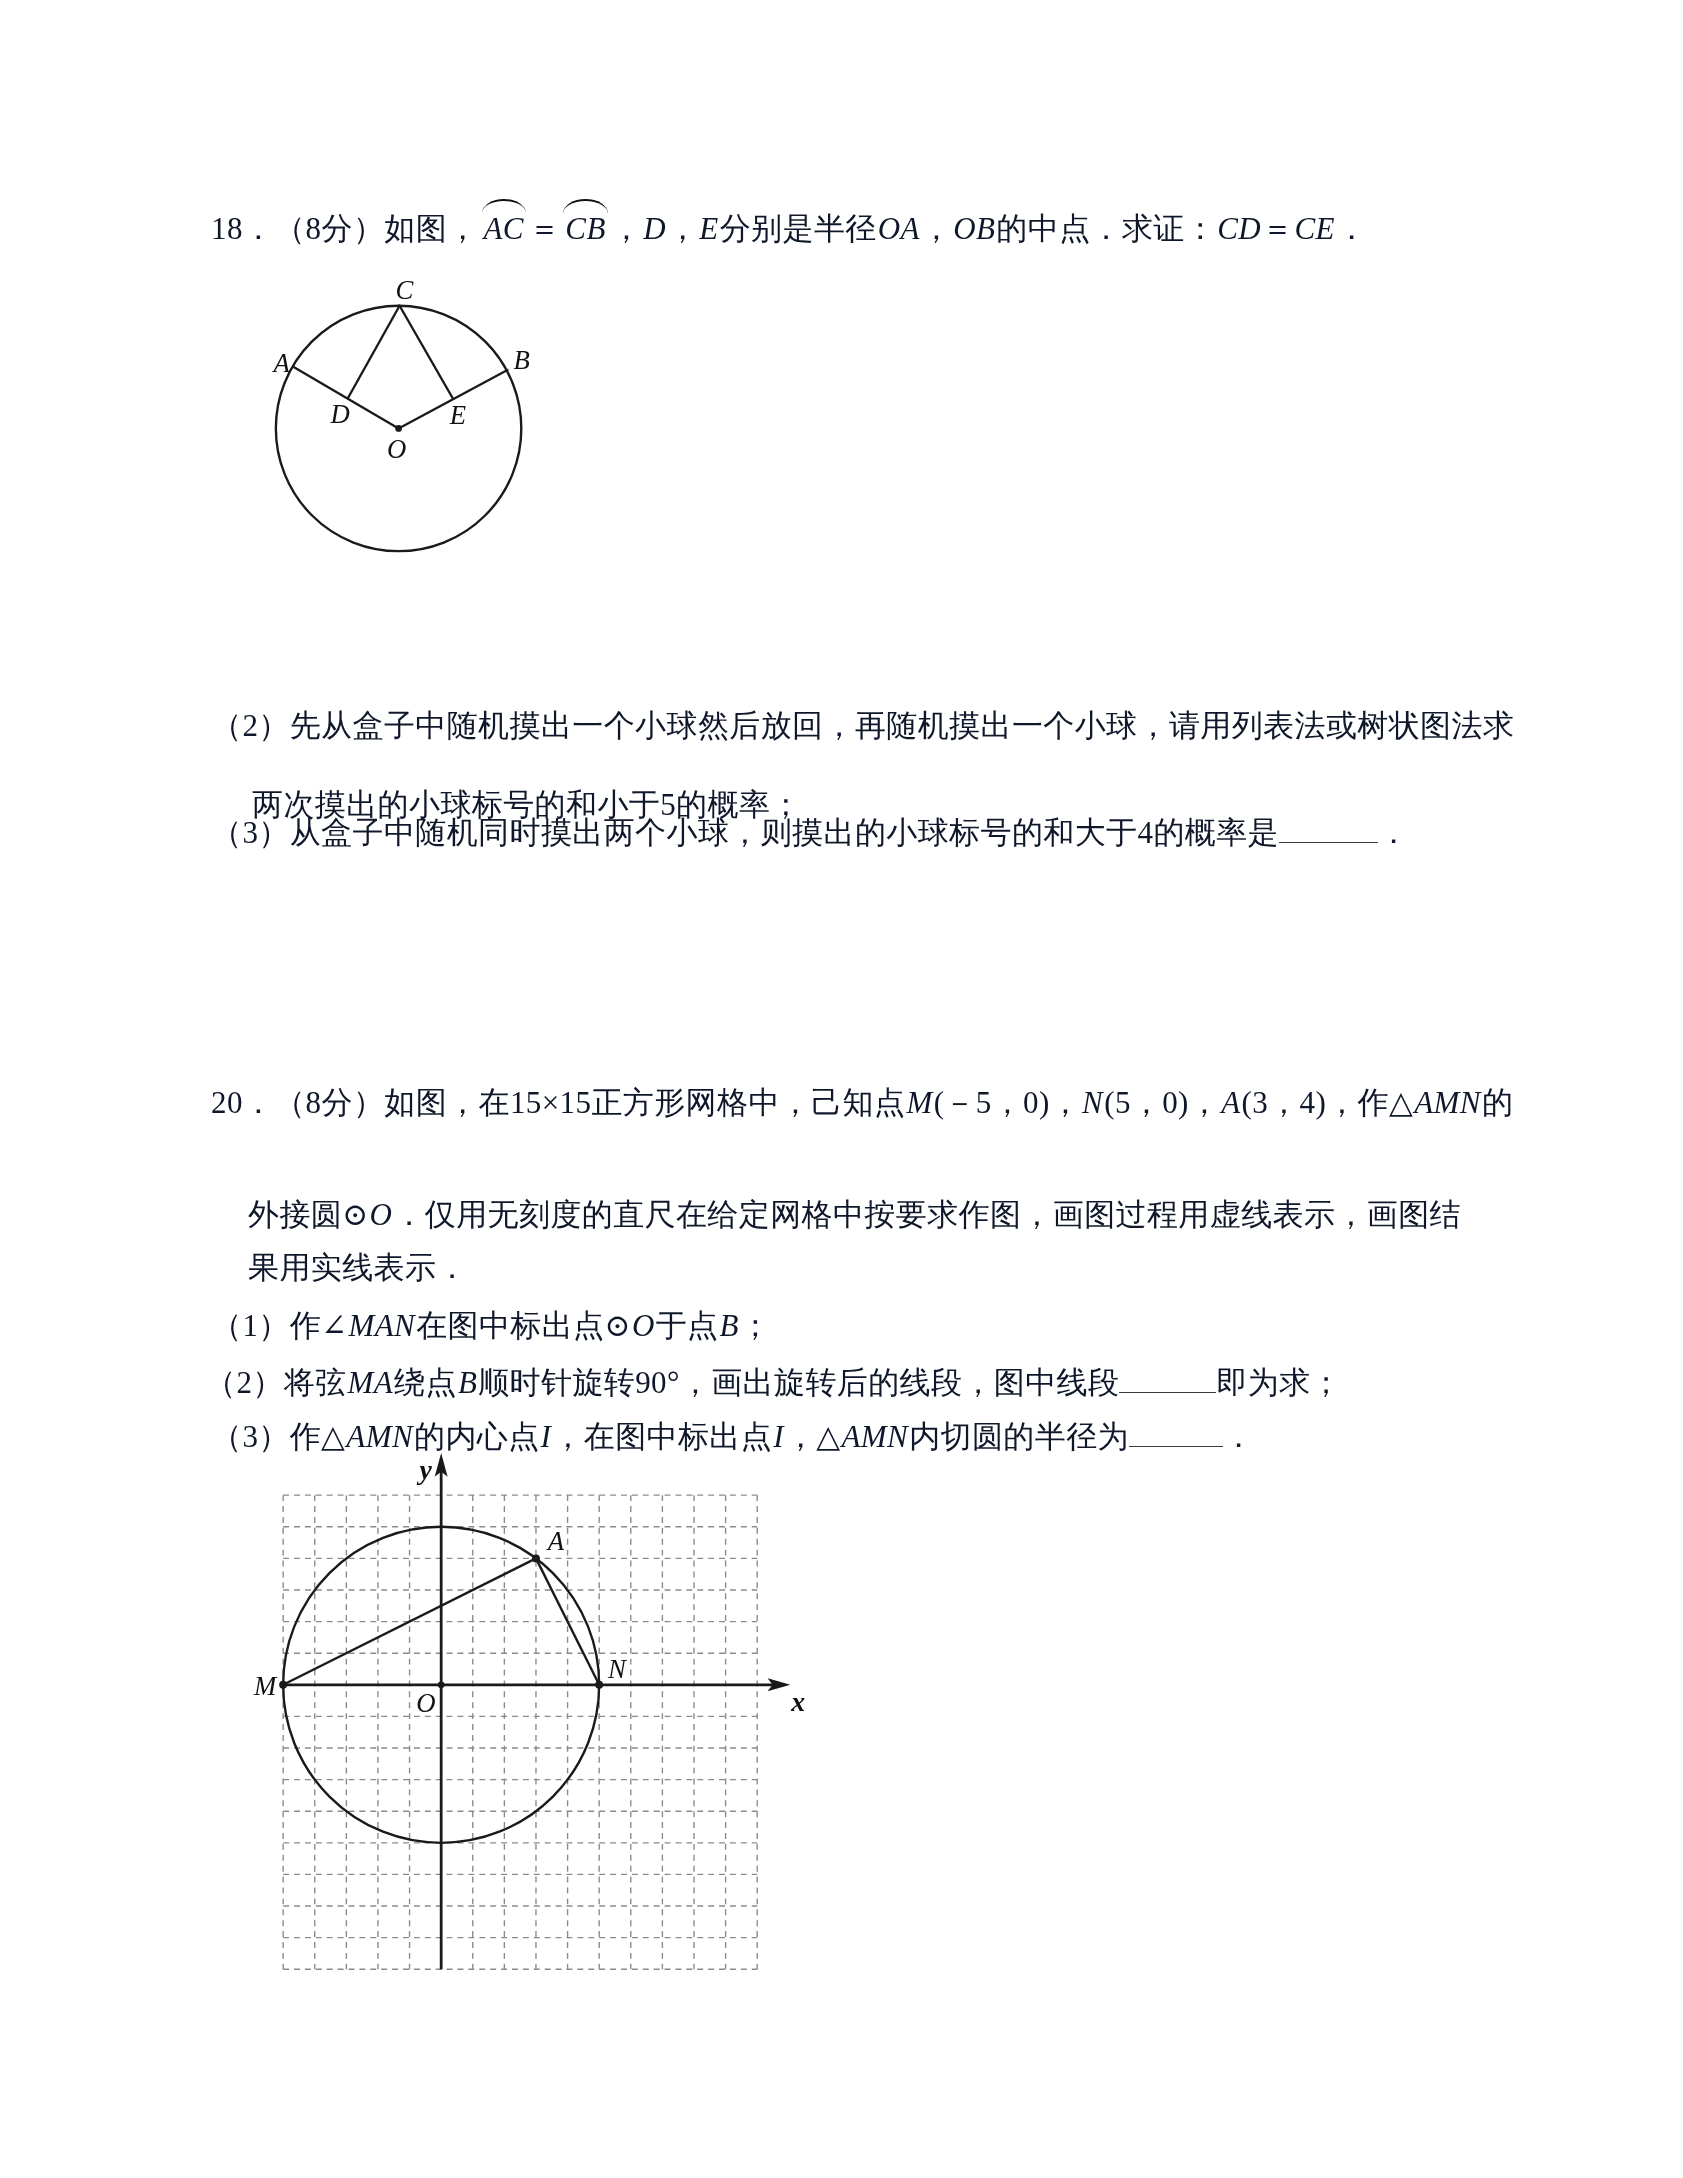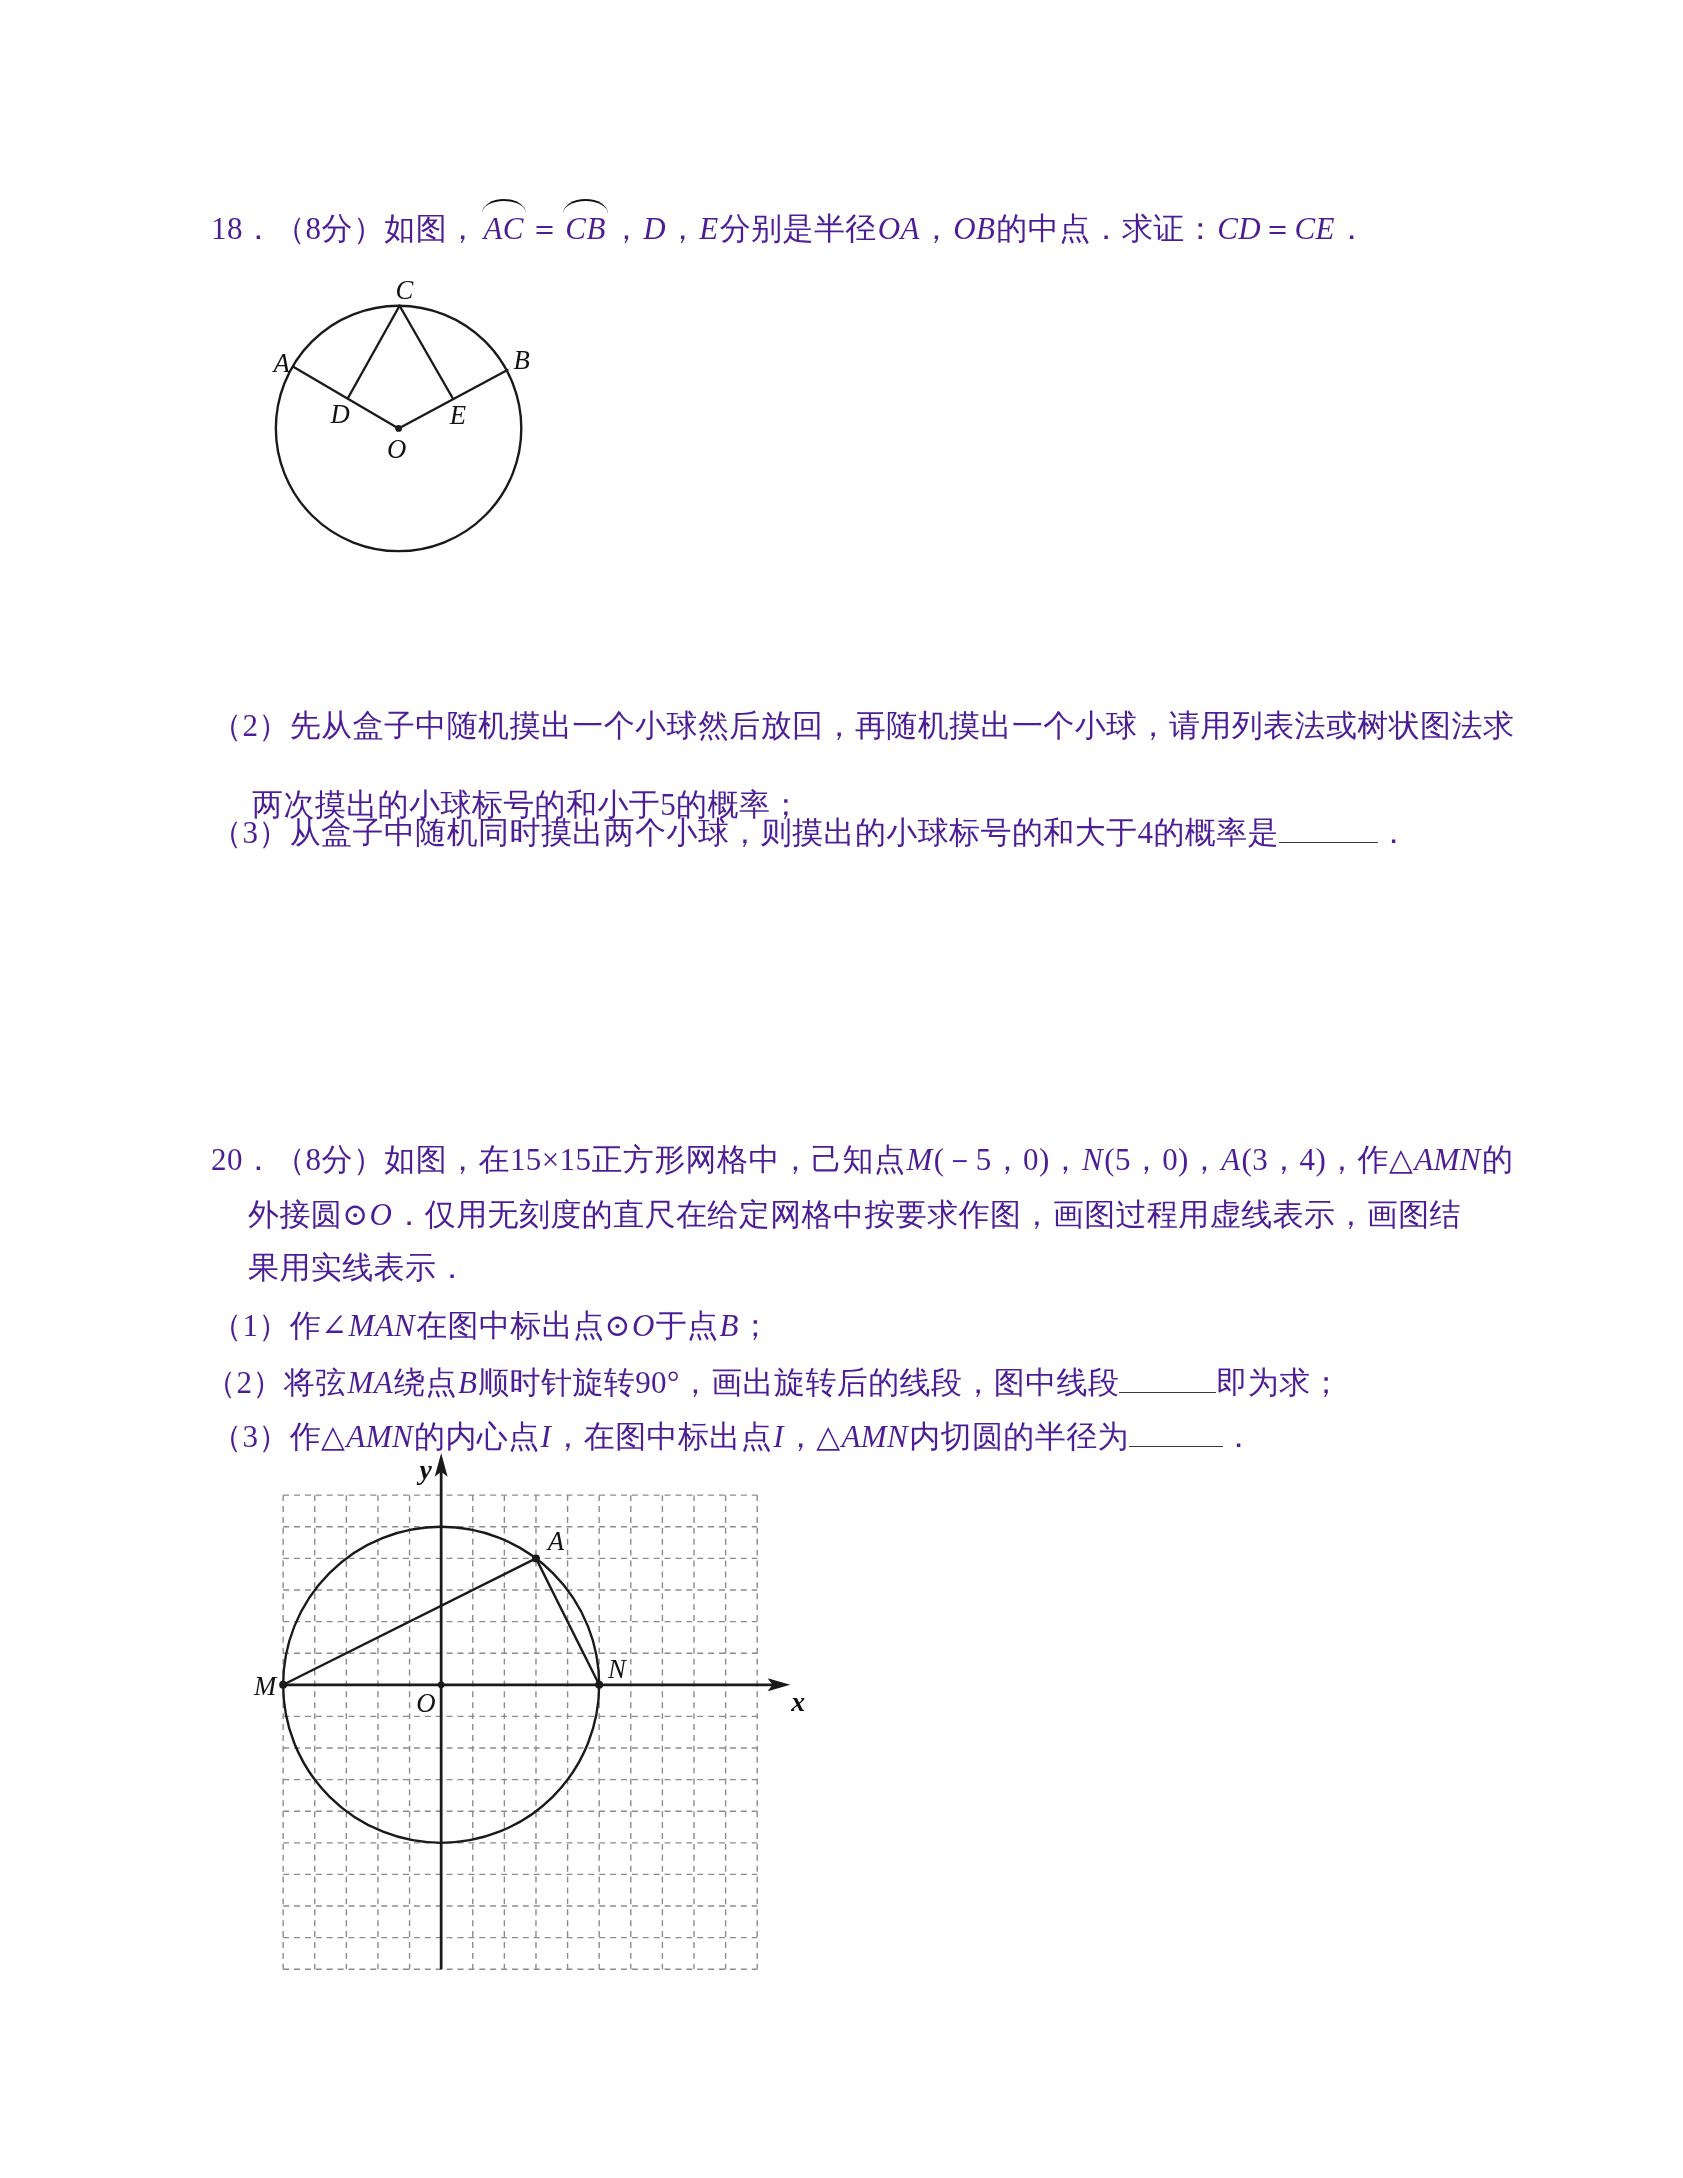--- a/index.html
+++ b/index.html
@@ -1,19 +1,19 @@
 <!DOCTYPE html>
 <html><head>
 <meta charset="utf-8">
 <style>
   *{margin:0;padding:0;box-sizing:border-box}
   html,body{background:#ffffff}
   .page{
     position:relative;width:1683px;height:2178px;background:#ffffff;
-    color:#4c1d95;font-family:"Liberation Serif","DejaVu Serif",serif;
+    color:#0f172a;font-family:"Liberation Serif","DejaVu Serif",serif;
     overflow:hidden;
   }
   .line{
     position:absolute;font-size:31px;line-height:1.25;white-space:nowrap;
     letter-spacing:0.4px;
   }
   .run-n{font-style:normal}
   .run-i{font-style:italic;padding:0 1px}
   .run-arc{font-style:italic;position:relative;display:inline-block;padding:0 3px;margin-left:2px;margin-right:2px}
   .run-arc::before{
@@ -49,21 +49,21 @@
     <text class="figlabel" x="254" y="101" text-anchor="start">B</text>
     <text class="figlabel" x="79" y="156" text-anchor="middle">D</text>
     <text class="figlabel" x="198" y="157" text-anchor="middle">E</text>
     <text class="figlabel" x="136" y="191" text-anchor="middle">O</text>
   </svg>
 
   <div class="line" style="left:211px;top:707px"><span class="run-n">（2）先从盒子中随机摸出一个小球然后放回，再随机摸出一个小球，请用列表法或树状图法求</span></div>
   <div class="line" style="left:252px;top:786px"><span class="run-n">两次摸出的小球标号的和小于5的概率；</span></div>
   <div class="line" style="left:211px;top:814px"><span class="run-n">（3）从盒子中随机同时摸出两个小球，则摸出的小球标号的和大于4的概率是</span><span class="run-u" style="width: 99px;"></span><span class="run-n">．</span></div>
 
-  <div class="line" style="left:211px;top:1141px"><span class="run-n">20．（8分）如图，在15×15正方形网格中，己知点</span><span class="run-i">M</span><span class="run-n">(－5，0)，</span><span class="run-i">N</span><span class="run-n">(5，0)，</span><span class="run-i">A</span><span class="run-n">(3，4)，作△</span><span class="run-i">AMN</span><span class="run-n">的</span></div>
+  <div class="line" style="left:211px;top:1084px"><span class="run-n">20．（8分）如图，在15×15正方形网格中，己知点</span><span class="run-i">M</span><span class="run-n">(－5，0)，</span><span class="run-i">N</span><span class="run-n">(5，0)，</span><span class="run-i">A</span><span class="run-n">(3，4)，作△</span><span class="run-i">AMN</span><span class="run-n">的</span></div>
   <div class="line" style="left:248px;top:1196px"><span class="run-n">外接圆⊙</span><span class="run-i">O</span><span class="run-n">．仅用无刻度的直尺在给定网格中按要求作图，画图过程用虚线表示，画图结</span></div>
   <div class="line" style="left:248px;top:1249px"><span class="run-n">果用实线表示．</span></div>
   <div class="line" style="left:211px;top:1307px"><span class="run-n">（1）作∠</span><span class="run-i">MAN</span><span class="run-n">在图中标出点⊙</span><span class="run-i">O</span><span class="run-n">于点</span><span class="run-i">B</span><span class="run-n">；</span></div>
   <div class="line" style="left:205px;top:1364px"><span class="run-n">（2）将弦</span><span class="run-i">MA</span><span class="run-n">绕点</span><span class="run-i">B</span><span class="run-n">顺时针旋转90°，画出旋转后的线段，图中线段</span><span class="run-u" style="width: 97px;"></span><span class="run-n">即为求；</span></div>
   <div class="line" style="left:211px;top:1418px"><span class="run-n">（3）作△</span><span class="run-i">AMN</span><span class="run-n">的内心点</span><span class="run-i">I</span><span class="run-n">，在图中标出点</span><span class="run-i">I</span><span class="run-n">，△</span><span class="run-i">AMN</span><span class="run-n">内切圆的半径为</span><span class="run-u" style="width: 94px;"></span><span class="run-n">．</span></div>
 
   <svg style="left:191px;top:1447px" width="642" height="540" viewBox="0 0 648 545">
     <g id="grid-layer">
         <line x1="93" y1="48.6" x2="93" y2="527.1"></line>
         <line x1="93" y1="48.6" x2="571.5" y2="48.6"></line>

